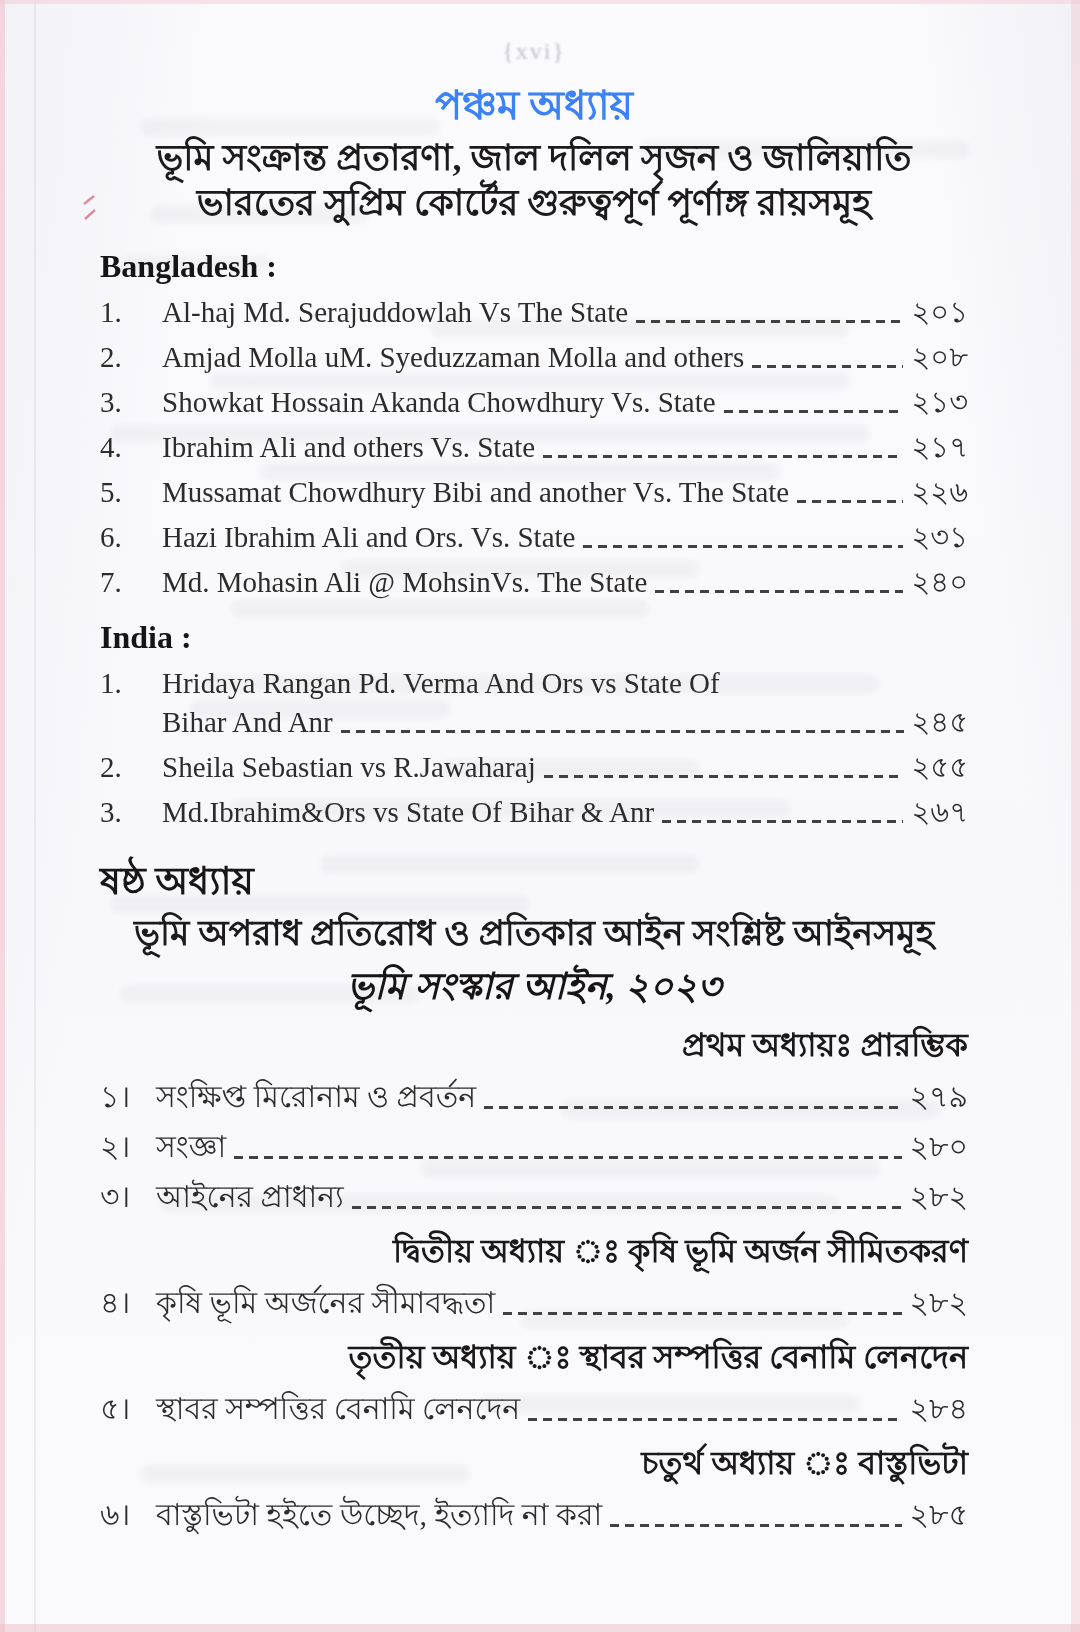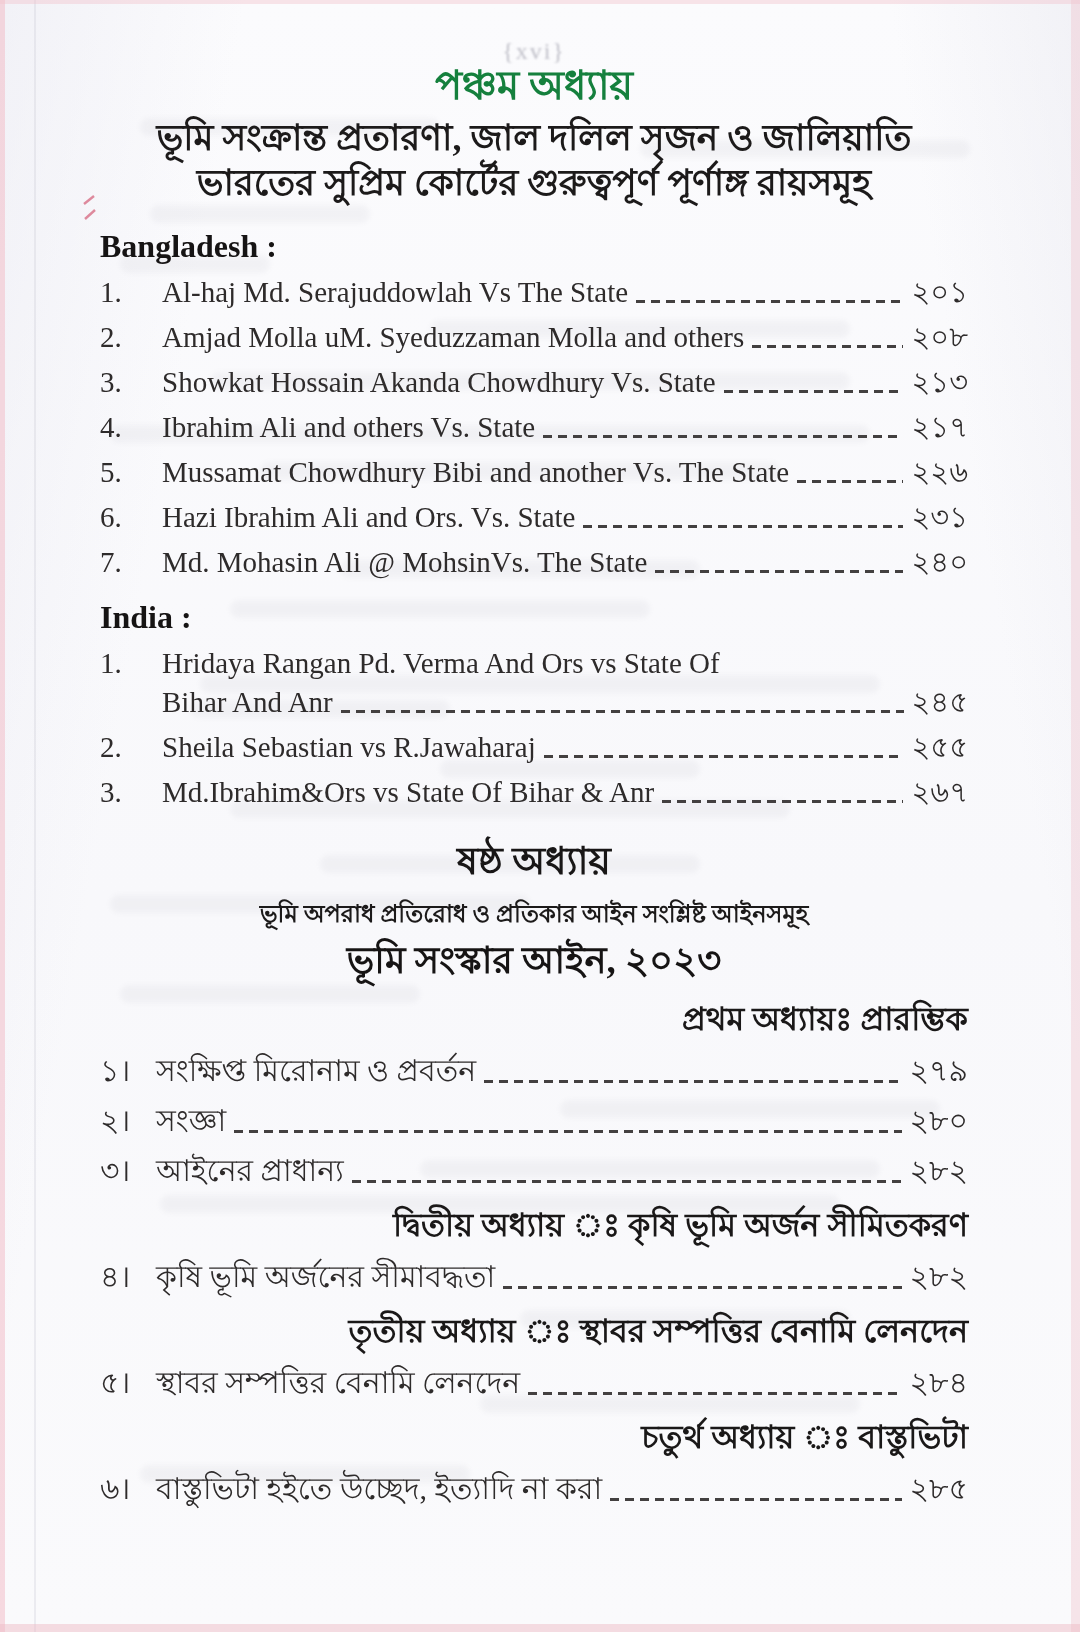--- a/index.html
+++ b/index.html
@@ -34,22 +34,22 @@
   }
 
   .content{ position:absolute; left:100px; right:112px; top:40px; }
 
   .ghost-folio{
     text-align:center; font-size:24px; line-height:22px;
     color:#8f8f9d; opacity:.55; filter:blur(.8px); letter-spacing:2px;
   }
 
   .ch-title{
-    margin-top:0; text-align:center;
-    font-size:40px; line-height:48px; font-weight:bold; color:#15803d;
+    margin-top:20px; text-align:center;
+    font-size:40px; line-height:48px; font-weight:bold; color:#3b82f6;
   }
   .ch5-sub{
     margin-top:6px; text-align:center;
     font-size:36px; line-height:45px; font-weight:bold; color:#1c1a1a;
   }
 
   .country-heading{
     margin-top:20px; font-size:32px; line-height:40px; font-weight:bold; color:#161414;
   }
 
@@ -61,23 +61,23 @@
     content:""; position:absolute; left:8px; right:5px; bottom:8px; height:3.2px;
     background:repeating-linear-gradient(90deg,#434040 0 9px, transparent 9px 15px);
   }
   .pageno{ margin-left:3px; font-size:29px; }
 
   .wrap-line1{ display:flex; margin-top:8px; font-size:29px; line-height:37px; }
   .wrap-line1 .num{ flex:0 0 62px; }
   .wrap-line2{ display:flex; align-items:baseline; margin-top:2px; font-size:29px; line-height:37px; }
   .wrap-line2 .num{ flex:0 0 62px; }
 
-  .ch6-title{ margin-top:26px; text-align:center; font-size:38px; line-height:48px; font-weight:bold; color:#181616; }
-  .ch6-sub{ margin-top:6px; text-align:center; font-size:24px; line-height:46px; font-weight:bold; color:#1c1a1a; }
-  .act-title{ text-align:center; font-size:37px; line-height:48px; font-weight:bold; color:#161414; }
+  .ch6-title{ margin-top:26px; text-align:left; font-size:38px; line-height:48px; font-weight:bold; color:#181616; }
+  .ch6-sub{ margin-top:6px; text-align:center; font-size:35px; line-height:46px; font-weight:bold; color:#1c1a1a; }
+  .act-title{ margin-top:6px; text-align:center; font-size:37px; line-height:48px; font-weight:bold; color:#161414;font-style:italic; }
   .part-heading{ margin-top:12px; text-align:right; font-size:32px; line-height:44px; font-weight:bold; color:#1a1818; }
 
   .toc-row.bn{ font-size:30px; line-height:40px; margin-top:10px; }
   .toc-row.bn .num{ flex:0 0 56px; }
   .toc-row.bn .pageno{ font-size:30px; }
 
   
   .pen-mark{ position:absolute; left:80px; top:192px; width:20px; height:40px; opacity:.8; pointer-events:none; }
 </style>
 </head>

